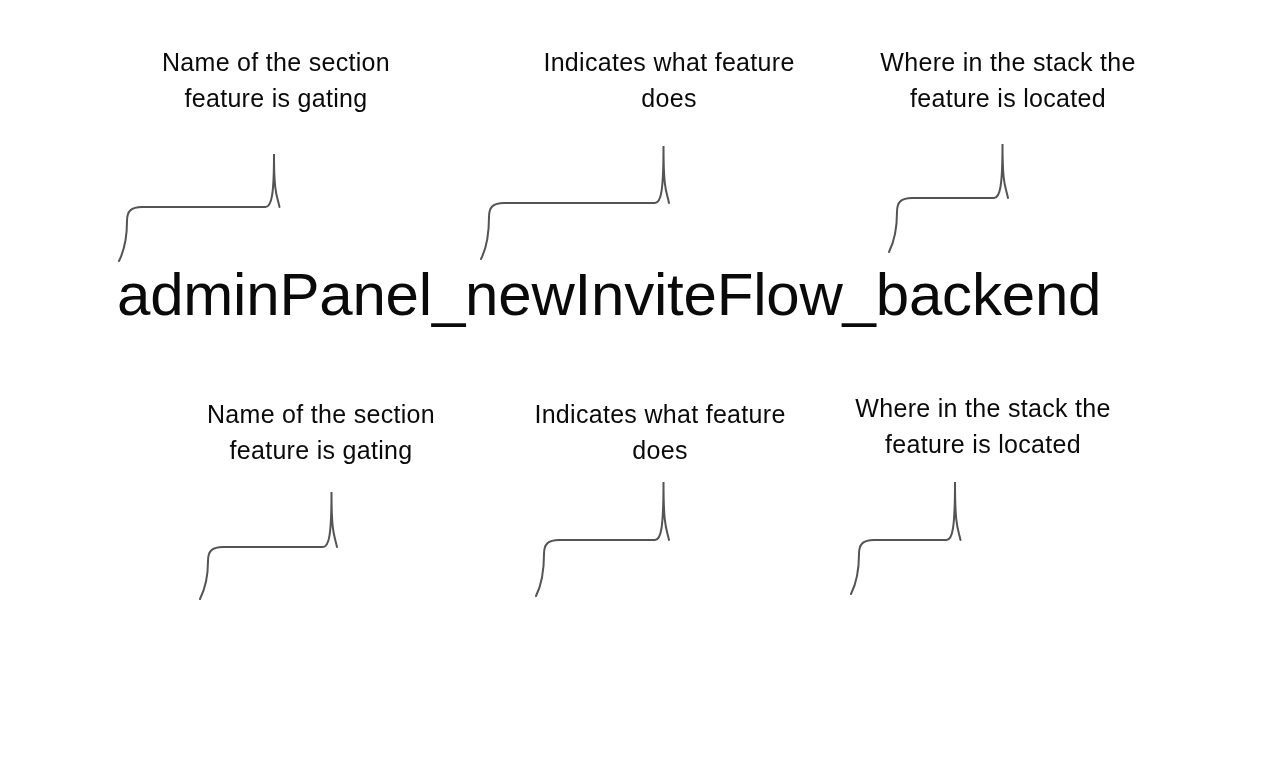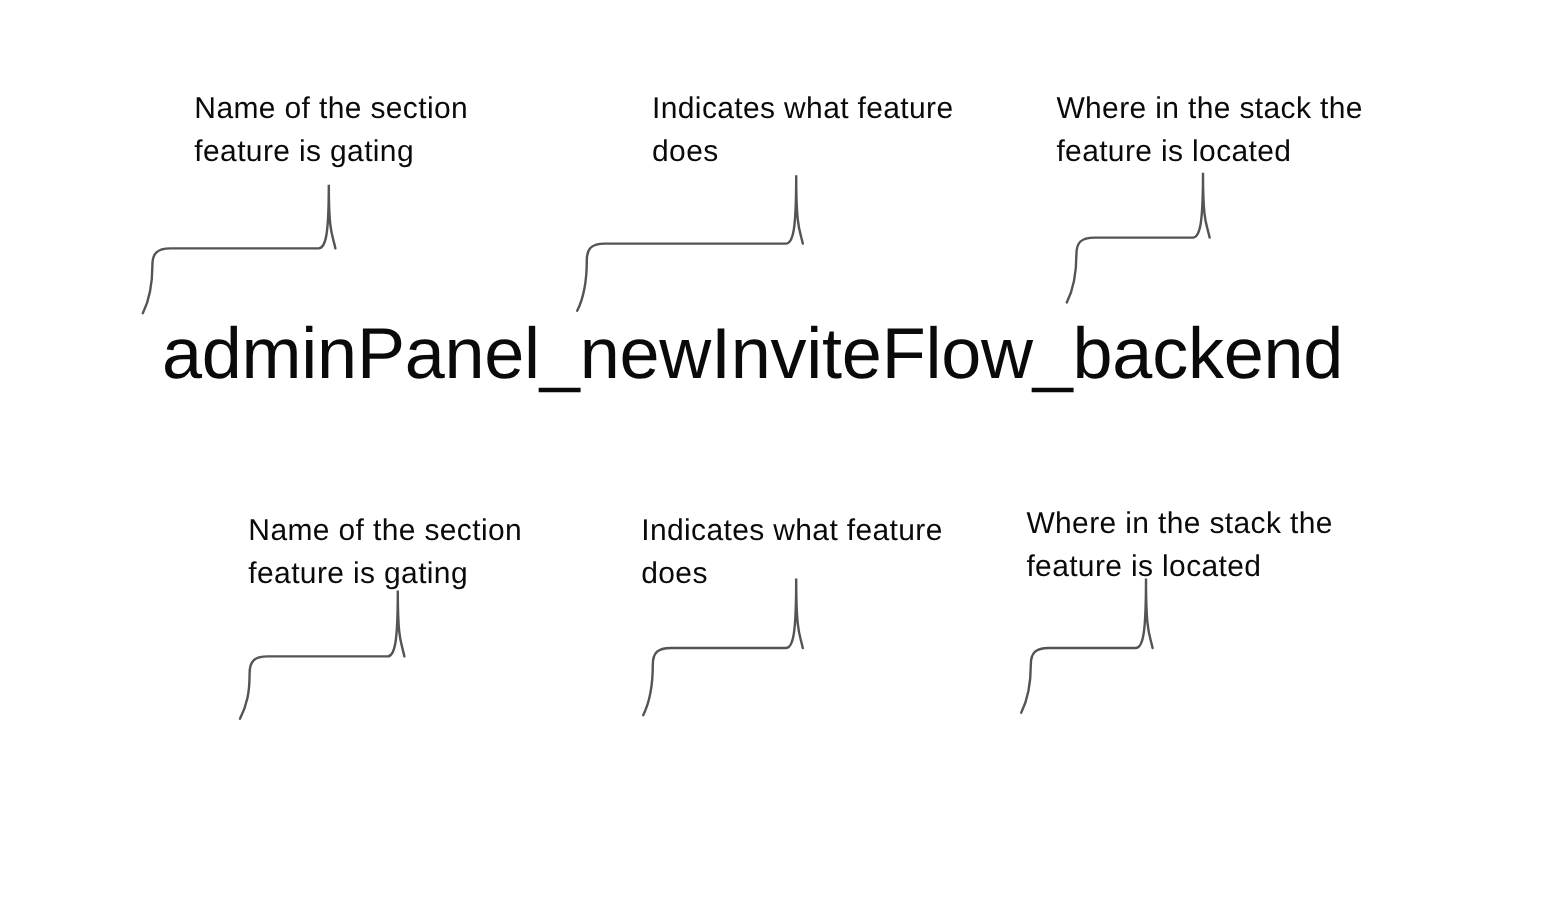--- a/index.html
+++ b/index.html
@@ -14,27 +14,26 @@
     width:1284px;
     height:758px;
     background:var(--bg);
     overflow:hidden;
     font-family:"Liberation Sans", sans-serif;
     color:var(--text);
   }
   .anno-label{
     position:absolute;
     transform:translateX(-50%);
-    text-align:left;
+    text-align:center;
     font-size:25px;
     line-height:36px;
     letter-spacing:0.3px;
     color:var(--text);
     white-space:nowrap;
-    margin-top:28px;
   }
   .anno-label span{display:block;}
   .flag-name{
     position:absolute;
     font-size:60px;
     letter-spacing:-0.2px;
     line-height:1;
     color:var(--text);
     white-space:nowrap;
   }
@@ -45,21 +44,21 @@
     stroke-width:2;
     stroke-linecap:round;
   }
   
   .lbl-1-1{left:276px;top:44px;}
   .lbl-1-2{left:669px;top:44px;}
   .lbl-1-3{left:1008px;top:44px;}
   .br-1-1{left:118px;top:151px;}
   .br-1-2{left:480px;top:143px;}
   .br-1-3{left:888px;top:141px;}
-  .flag-1{left:135px;top:265px;}
+  .flag-1{left:117px;top:265px;}
   
   .lbl-2-1{left:321px;top:396px;}
   .lbl-2-2{left:660px;top:396px;}
   .lbl-2-3{left:983px;top:390px;}
   .br-2-1{left:199px;top:489px;}
   .br-2-2{left:535px;top:479px;}
   .br-2-3{left:850px;top:479px;}
   .flag-2{left:185px;top:630px;}
 </style>
 </head>

